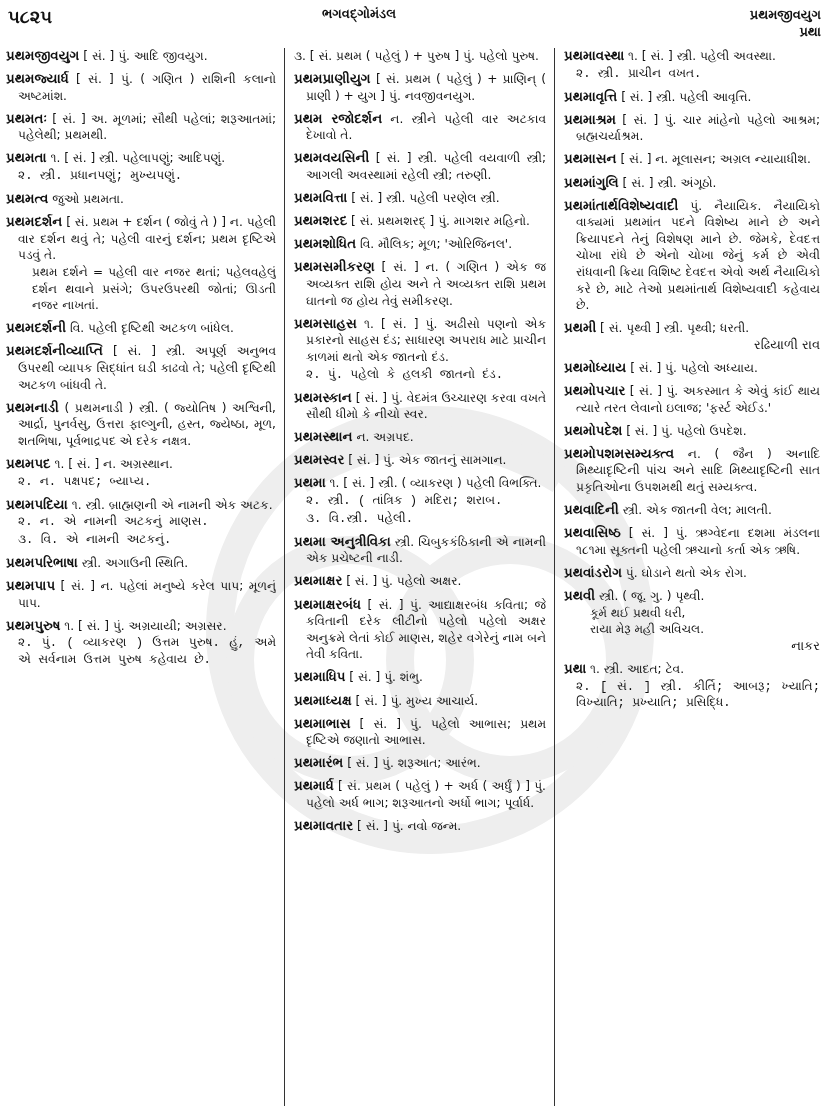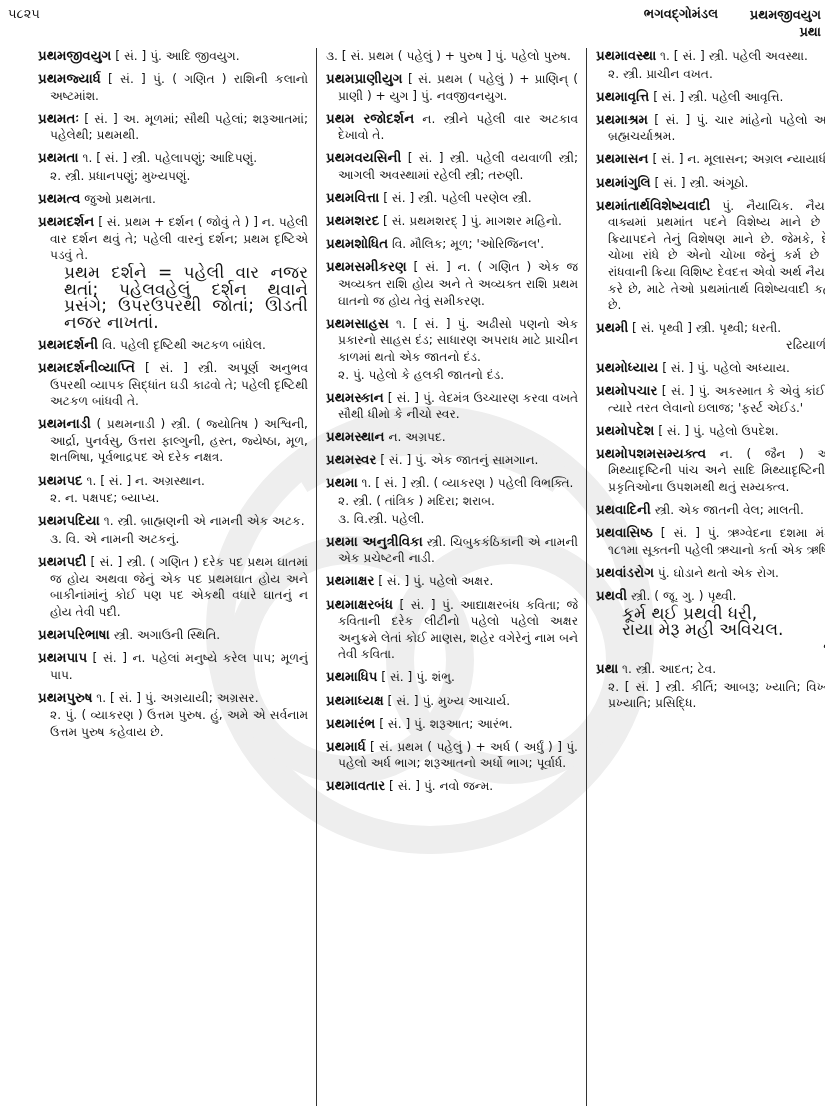--- a/index.html
+++ b/index.html
@@ -7,38 +7,38 @@
     width: 825px; height: 1110px; position: relative; overflow: hidden;
     font-family: "DejaVu Sans", sans-serif; color: #111;
   }
   .watermark {
     position: absolute; left: 150px; top: 360px; width: 560px; height: 520px;
     pointer-events: none; z-index: 0;
   }
   .header {
     position: absolute; left: 0; top: 0; width: 825px; height: 48px; z-index: 1;
   }
-  .hdr-page { position: absolute; left: 8px; top: 6px; font-size: 13px; font-weight: normal; }
-  .hdr-title { position: absolute; left: 0; width: 718px; top: 6px; text-align: right; font-size: 13px; font-weight: bold; }
+  .hdr-page { position: absolute; left: 8px; top: 6px; font-size: 18px; font-weight: bold; }
+  .hdr-title { position: absolute; left: 0; width: 718px; top: 6px; text-align: center; font-size: 13px; font-weight: bold; }
   .hdr-guide { position: absolute; right: 4px; top: 6px; text-align: right; font-size: 13px; font-weight: bold; line-height: 17px; }
-  .cols { position: absolute; top: 48px; left: 0; width: 743px; height: 1062px; z-index: 1; margin-left: 32px; }
+  .cols { position: absolute; top: 48px; left: 0; width: 743px; height: 1062px; z-index: 1; }
   .col {
     position: absolute; top: 0; height: 1055px; overflow: hidden;
     font-size: 12.2px; line-height: 16.6px; text-align: justify;
   }
   .col-1 { left: 6px; width: 270px; }
   .col-2 { left: 294px; width: 252px; }
   .col-3 { left: 564px; width: 256px; }
   .rule { position: absolute; top: 0; width: 1px; background: #333; height: 1058px; }
   .rule-1 { left: 284px; }
   .rule-2 { left: 554px; }
   .entry { margin: 0 0 6.5px 0; padding-left: 12px; text-indent: -12px; }
   .hw { font-weight: bold; font-size: 13.4px; }
-  .sense { display: block; padding-left: 0; text-indent: 0; margin-top: 1px; }
-  .quote { display: block; padding-left: 14px; text-indent: 0; font-size: 17px; }
+  .sense { display: block; padding-left: 0; text-indent: 0; margin-top: 1px; font-family: Liberation Mono, monospace; }
+  .quote { display: block; padding-left: 14px; text-indent: 0; font-size: 12px; }
   .cite { display: block; text-align: right; text-indent: 0; font-size: 13px; }
 </style>
 </head>
 <body>
 
 <svg class="watermark" viewBox="0 0 560 520">
   <g fill="none" stroke="#eeeeee" stroke-width="28">
     <circle cx="280" cy="270" r="210"></circle>
     <circle cx="200" cy="300" r="110"></circle>
     <circle cx="360" cy="300" r="110"></circle>
@@ -60,22 +60,21 @@
       <div class="entry"><span class="hw">પ્રથમજીવયુગ</span><span> [ સં. ] પું. આદિ જીવયુગ.</span></div>
       <div class="entry"><span class="hw">પ્રથમજ્યાર્ધ</span><span> [ સં. ] પું. ( ગણિત ) રાશિની કલાનો અષ્ટમાંશ.</span></div>
       <div class="entry"><span class="hw">પ્રથમતઃ</span><span> [ સં. ] અ. મૂળમાં; સૌથી પહેલાં; શરૂઆતમાં; પહેલેથી; પ્રથમથી.</span></div>
       <div class="entry"><span class="hw">પ્રથમતા</span><span> ૧. [ સં. ] સ્ત્રી. પહેલાપણું; આદિપણું.</span><span class="sense">૨. સ્ત્રી. પ્રધાનપણું; મુખ્યપણું.</span></div>
       <div class="entry"><span class="hw">પ્રથમત્વ</span><span> જુઓ પ્રથમતા.</span></div>
       <div class="entry"><span class="hw">પ્રથમદર્શન</span><span> [ સં. પ્રથમ + દર્શન ( જોવું તે ) ] ન. પહેલી વાર દર્શન થવું તે; પહેલી વારનું દર્શન; પ્રથમ દૃષ્ટિએ પડવું તે.</span><span class="quote">પ્રથમ દર્શને = પહેલી વાર નજર થતાં; પહેલવહેલું દર્શન થવાને પ્રસંગે; ઉપરઉપરથી જોતાં; ઊડતી નજર નાખતાં.</span></div>
       <div class="entry"><span class="hw">પ્રથમદર્શની</span><span> વિ. પહેલી દૃષ્ટિથી અટકળ બાંધેલ.</span></div>
       <div class="entry"><span class="hw">પ્રથમદર્શનીવ્યાપ્તિ</span><span> [ સં. ] સ્ત્રી. અપૂર્ણ અનુભવ ઉપરથી વ્યાપક સિદ્ધાંત ઘડી કાઢવો તે; પહેલી દૃષ્ટિથી અટકળ બાંધવી તે.</span></div>
       <div class="entry"><span class="hw">પ્રથમનાડી</span><span> ( પ્રથમનાડી ) સ્ત્રી. ( જ્યોતિષ ) અશ્વિની, આર્દ્રા, પુનર્વસુ, ઉત્તરા ફાલ્ગુની, હસ્ત, જ્યેષ્ઠા, મૂળ, શતભિષા, પૂર્વભાદ્રપદ એ દરેક નક્ષત્ર.</span></div>
       <div class="entry"><span class="hw">પ્રથમપદ</span><span> ૧. [ સં. ] ન. અગ્રસ્થાન.</span><span class="sense">૨. ન. પક્ષપદ; બ્યાપ્ય.</span></div>
-      <div class="entry"><span class="hw">પ્રથમપદિયા</span><span> ૧. સ્ત્રી. બ્રાહ્મણની એ નામની એક અટક.</span><span class="sense">૩. વિ. એ નામની અટકનું.</span></div>
-      <div class="entry"><span class="hw">પ્રથમપદી</span><span> [ સં. ] સ્ત્રી. ( ગણિત ) દરેક પદ પ્રથમ ઘાતમાં જ હોય અથવા જેનું એક પદ પ્રથમઘાત હોય અને બાકીનાંમાંનું કોઈ પણ પદ એકથી વધારે ઘાતનું ન હોય તેવી પદી.</span></div>
+      <div class="entry"><span class="hw">પ્રથમપદિયા</span><span> ૧. સ્ત્રી. બ્રાહ્મણની એ નામની એક અટક.</span><span class="sense">૨. ન. એ નામની અટકનું માણસ.</span><span class="sense">૩. વિ. એ નામની અટકનું.</span></div>
       <div class="entry"><span class="hw">પ્રથમપરિભાષા</span><span> સ્ત્રી. અગાઉની સ્થિતિ.</span></div>
       <div class="entry"><span class="hw">પ્રથમપાપ</span><span> [ સં. ] ન. પહેલાં મનુષ્યે કરેલ પાપ; મૂળનું પાપ.</span></div>
       <div class="entry"><span class="hw">પ્રથમપુરુષ</span><span> ૧. [ સં. ] પું. અગ્રયાયી; અગ્રસર.</span><span class="sense">૨. પું. ( વ્યાકરણ ) ઉત્તમ પુરુષ. હું, અમે એ સર્વનામ ઉત્તમ પુરુષ કહેવાય છે.</span></div>
     </div>
   <div class="rule rule-1"></div>
   <div class="col col-2">
       <div class="entry"><span>૩. [ સં. પ્રથમ ( પહેલું ) + પુરુષ ] પું. પહેલો પુરુષ.</span></div>
       <div class="entry"><span class="hw">પ્રથમપ્રાણીયુગ</span><span> [ સં. પ્રથમ ( પહેલું ) + પ્રાણિન્ ( પ્રાણી ) + યુગ ] પું. નવજીવનયુગ.</span></div>
       <div class="entry"><span class="hw">પ્રથમ રજોદર્શન</span><span> ન. સ્ત્રીને પહેલી વાર અટકાવ દેખાવો તે.</span></div>
       <div class="entry"><span class="hw">પ્રથમવયસિની</span><span> [ સં. ] સ્ત્રી. પહેલી વયવાળી સ્ત્રી; આગલી અવસ્થામાં રહેલી સ્ત્રી; તરુણી.</span></div>
@@ -86,20 +85,21 @@
       <div class="entry"><span class="hw">પ્રથમસાહસ</span><span> ૧. [ સં. ] પું. અઢીસો પણનો એક પ્રકારનો સાહસ દંડ; સાધારણ અપરાધ માટે પ્રાચીન કાળમાં થતો એક જાતનો દંડ.</span><span class="sense">૨. પું. પહેલો કે હલકી જાતનો દંડ.</span></div>
       <div class="entry"><span class="hw">પ્રથમસ્કાન</span><span> [ સં. ] પું. વેદમંત્ર ઉચ્ચારણ કરવા વખતે સૌથી ધીમો કે નીચો સ્વર.</span></div>
       <div class="entry"><span class="hw">પ્રથમસ્થાન</span><span> ન. અગ્રપદ.</span></div>
       <div class="entry"><span class="hw">પ્રથમસ્વર</span><span> [ સં. ] પું. એક જાતનું સામગાન.</span></div>
       <div class="entry"><span class="hw">પ્રથમા</span><span> ૧. [ સં. ] સ્ત્રી. ( વ્યાકરણ ) પહેલી વિભક્તિ.</span><span class="sense">૨. સ્ત્રી. ( તાંત્રિક ) મદિરા; શરાબ.</span><span class="sense">૩. વિ.સ્ત્રી. પહેલી.</span></div>
       <div class="entry"><span class="hw">પ્રથમા અનુત્રીવિકા</span><span> સ્ત્રી. ચિબુકકંઠિકાની એ નામની એક પ્રચેષ્ટની નાડી.</span></div>
       <div class="entry"><span class="hw">પ્રથમાક્ષર</span><span> [ સં. ] પું. પહેલો અક્ષર.</span></div>
       <div class="entry"><span class="hw">પ્રથમાક્ષરબંધ</span><span> [ સં. ] પું. આદ્યાક્ષરબંધ કવિતા; જે કવિતાની દરેક લીટીનો પહેલો પહેલો અક્ષર અનુક્રમે લેતાં કોઈ માણસ, શહેર વગેરેનું નામ બને તેવી કવિતા.</span></div>
       <div class="entry"><span class="hw">પ્રથમાધિપ</span><span> [ સં. ] પું. શંભુ.</span></div>
       <div class="entry"><span class="hw">પ્રથમાધ્યક્ષ</span><span> [ સં. ] પું. મુખ્ય આચાર્ય.</span></div>
+      <div class="entry"><span class="hw">પ્રથમાભાસ</span><span> [ સં. ] પું. પહેલો આભાસ; પ્રથમ દૃષ્ટિએ જણાતો આભાસ.</span></div>
       <div class="entry"><span class="hw">પ્રથમારંભ</span><span> [ સં. ] પું. શરૂઆત; આરંભ.</span></div>
       <div class="entry"><span class="hw">પ્રથમાર્ધ</span><span> [ સં. પ્રથમ ( પહેલું ) + અર્ધ ( અર્ધું ) ] પું. પહેલો અર્ધ ભાગ; શરૂઆતનો અર્ધો ભાગ; પૂર્વાર્ધ.</span></div>
       <div class="entry"><span class="hw">પ્રથમાવતાર</span><span> [ સં. ] પું. નવો જન્મ.</span></div>
     </div>
   <div class="rule rule-2"></div>
   <div class="col col-3">
       <div class="entry"><span class="hw">પ્રથમાવસ્થા</span><span> ૧. [ સં. ] સ્ત્રી. પહેલી અવસ્થા.</span><span class="sense">૨. સ્ત્રી. પ્રાચીન વખત.</span></div>
       <div class="entry"><span class="hw">પ્રથમાવૃત્તિ</span><span> [ સં. ] સ્ત્રી. પહેલી આવૃત્તિ.</span></div>
       <div class="entry"><span class="hw">પ્રથમાશ્રમ</span><span> [ સં. ] પું. ચાર માંહેનો પહેલો આશ્રમ; બ્રહ્મચર્યાશ્રમ.</span></div>
       <div class="entry"><span class="hw">પ્રથમાસન</span><span> [ સં. ] ન. મૂલાસન; અગ્રલ ન્યાયાધીશ.</span></div>

